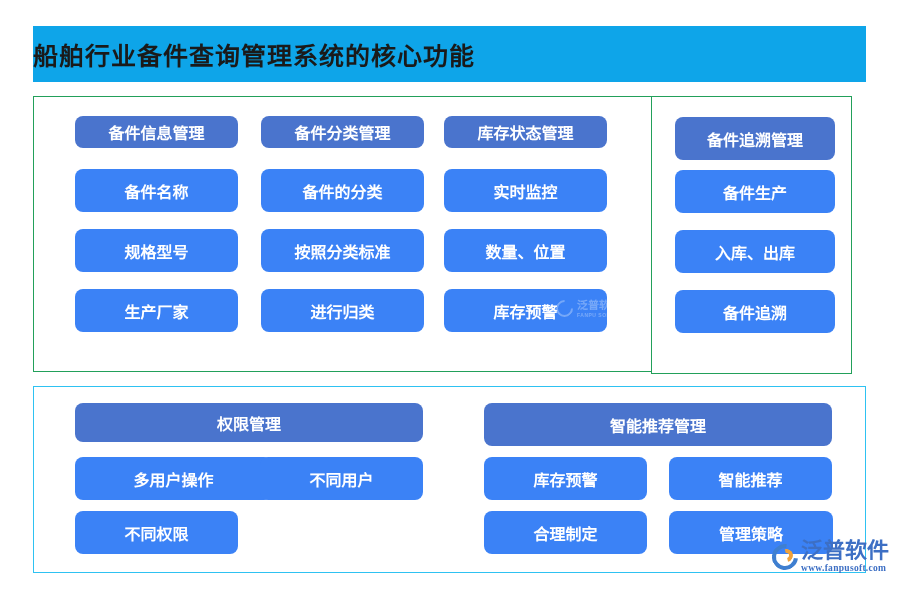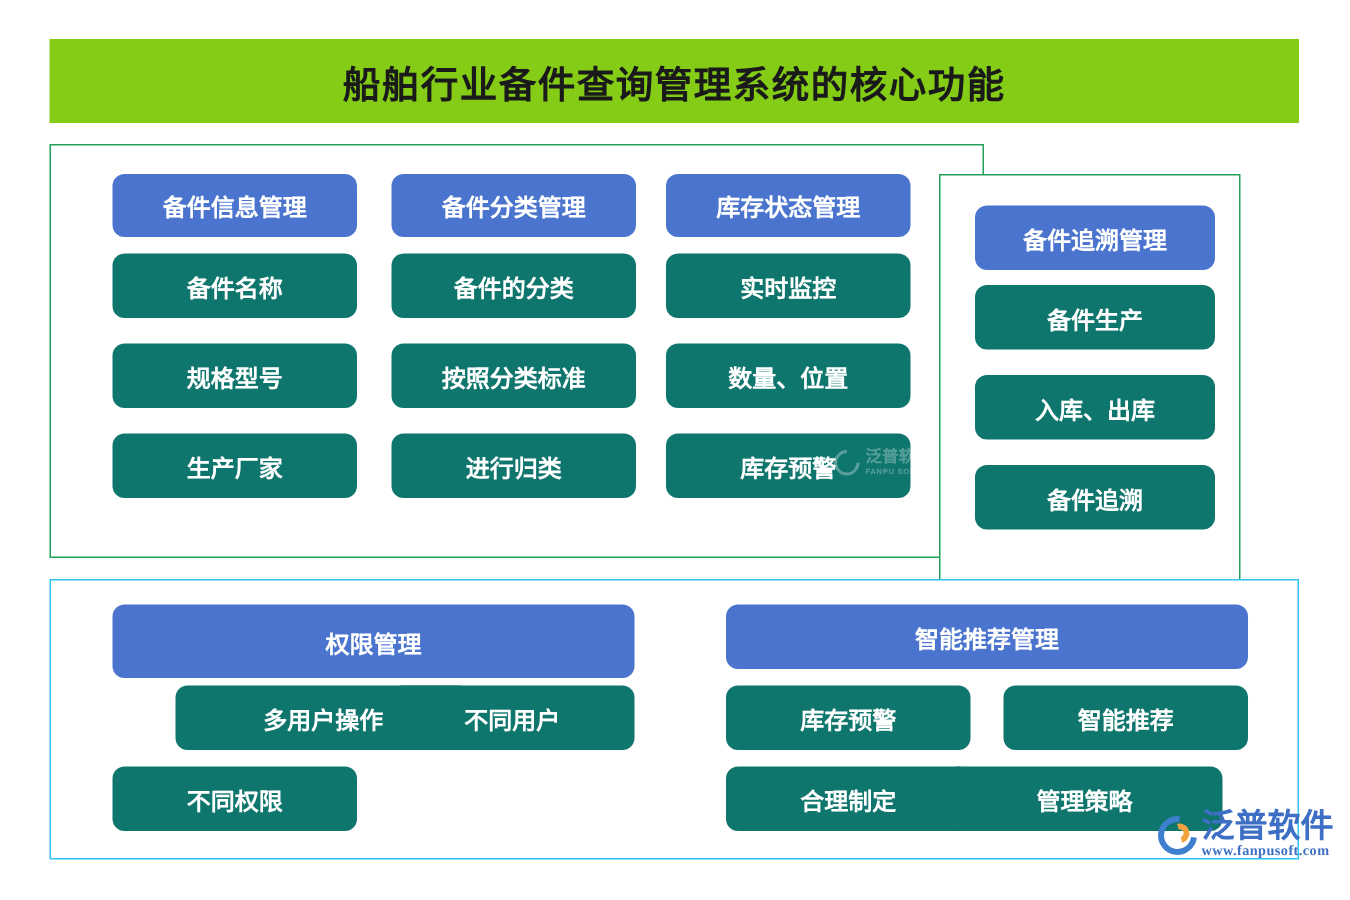--- a/index.html
+++ b/index.html
@@ -16,99 +16,98 @@
     -webkit-font-smoothing: antialiased;
   }
 
   
   .title-bar {
     position: absolute;
     left: 33px;
     top: 26px;
     width: 833px;
     height: 56px;
-    background: #84cc16;
-    display: flex;
-    align-items: center;
-    justify-content: center;
+    background: #0ea5e9;
+    display: flex;
+    align-items: center;
   }
   .title-bar .title-text {
     font-size: 25px;
     font-weight: bold;
     color: #1a1a1a;
     letter-spacing: 1px;
     white-space: nowrap;
   }
 
   
   .panel {
     position: absolute;
     background: #ffffff;
     box-sizing: border-box;
   }
   .panel-green { border: 1.5px solid #22a05a; }
   .panel-blue  { border: 1.5px solid #2ec2f2; }
 
   #panel-main    { left: 33px;  top: 96px;  width: 623px; height: 276px; }
-  #panel-trace   { left: 626px; top: 96px;  width: 201px; height: 278px; margin-top: 20px; }
+  #panel-trace   { left: 651px; top: 96px;  width: 201px; height: 278px; }
   #panel-bottom  { left: 33px;  top: 386px; width: 833px; height: 187px; }
 
   
   .chip {
     box-sizing: border-box;
     display: flex;
     align-items: center;
     justify-content: center;
     border-radius: 8px;
     color: #ffffff;
     font-weight: bold;
     white-space: nowrap;
     text-align: center;
     position: absolute;
   }
   .chip-head {
     background: #4a74cd;
     font-size: 16px;
   }
   .chip-item {
-    background: #0f766e;
+    background: #3b82f6;
     font-size: 16px;
   }
 
   
   .c1 { left: 41px;  width: 163px; }
   .c2 { left: 227px; width: 163px; }
   .c3 { left: 410px; width: 163px; }
 
   
-  .r0 { top: 19px;  height: 42px; }
+  .r0 { top: 19px;  height: 32px; }
   .r1 { top: 72px;  height: 43px; }
   .r2 { top: 132px; height: 43px; }
   .r3 { top: 192px; height: 43px; }
 
   
   .tcol { left: 23px; width: 160px; }
   .tr0 { top: 20px;  height: 43px; }
   .tr1 { top: 73px;  height: 43px; }
   .tr2 { top: 133px; height: 43px; }
   .tr3 { top: 193px; height: 43px; }
 
   
-  .bhead-l { left: 41px;  top: 16px; width: 348px; height: 49px; }
+  .bhead-l { left: 41px;  top: 16px; width: 348px; height: 39px; }
   .bhead-r { left: 450px; top: 16px; width: 348px; height: 43px; }
 
-  .bl1 { left: 41px;  top: 70px;  width: 197px; height: 43px; margin-left: 42px; }
+  .bl1 { left: 41px;  top: 70px;  width: 197px; height: 43px; }
   .bl2 { left: 226px; top: 70px;  width: 163px; height: 43px; }
   .bl3 { left: 41px;  top: 124px; width: 163px; height: 43px; }
   .bl4 { left: 226px; top: 124px; width: 163px; height: 43px; }
 
   .br1 { left: 450px; top: 70px;  width: 163px; height: 43px; }
   .br2 { left: 635px; top: 70px;  width: 163px; height: 43px; }
   .br3 { left: 450px; top: 124px; width: 163px; height: 43px; }
-  .br4 { left: 597px; top: 124px; width: 184px; height: 43px; }
+  .br4 { left: 635px; top: 124px; width: 164px; height: 43px; }
 
   
   .watermark-faint {
     position: absolute;
     left: 556px;
     top: 300px;
     display: flex;
     align-items: center;
     gap: 4px;
     opacity: 0.30;

